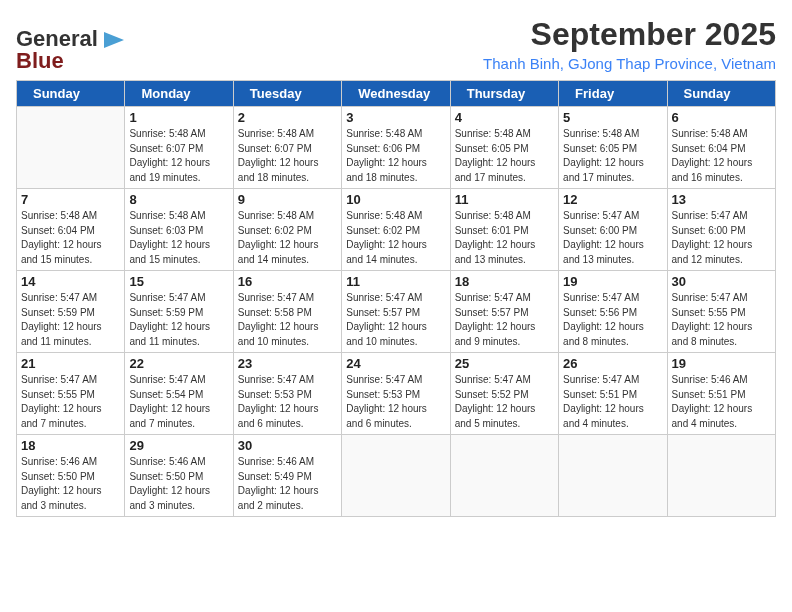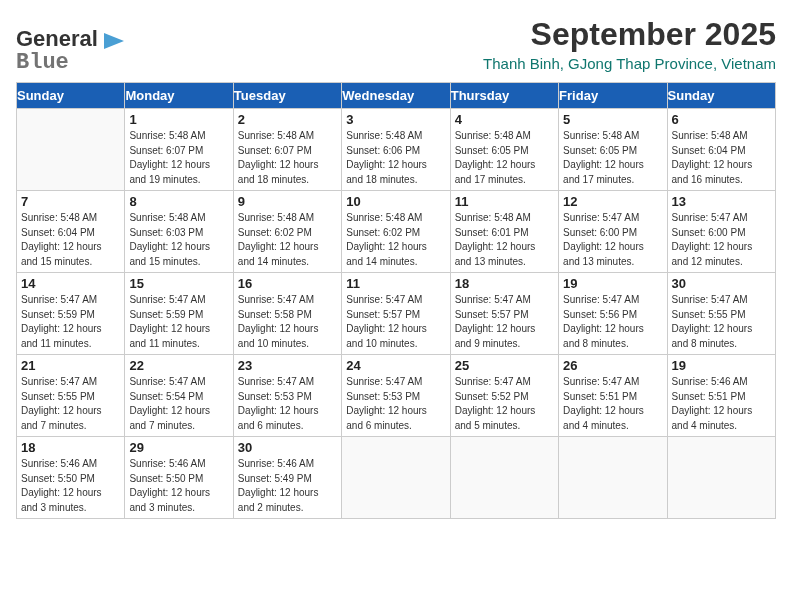--- a/index.html
+++ b/index.html
@@ -21,45 +21,45 @@
       flex-direction: column;
       align-items: flex-start;
     }
     .logo-text {
       font-size: 22px;
       font-weight: bold;
       color: #333;
       line-height: 1;
       margin-top: 12px;
     }
-    .logo-text span.blue { color: #737373; font-family: Liberation Mono, monospace; }
+    .logo-text span.blue { color: #7f1d1d; }
     .title-block {
       text-align: right;
     }
     .month-title {
       font-size: 32px;
       font-weight: bold;
       color: #333;
     }
     .subtitle {
       font-size: 15px;
-      color: #0f766e;
+      color: #3b82f6;
       margin-top: 2px;
     }
     .calendar {
       width: 100%;
       border-collapse: collapse;
       margin-top: 8px;
     }
     .calendar th {
       background: #1a5fb4;
       color: #fff;
       font-size: 13px;
       font-weight: bold;
-      padding: 5px 0;
+      padding: 5px 16px;
       text-align: left;
       border: 1px solid #ccc;
     }
     .calendar td {
       vertical-align: top;
       border: 1px solid #ccc;
       padding: 3px 4px;
       width: 108px;
       min-height: 80px;
       font-size: 10.5px;

